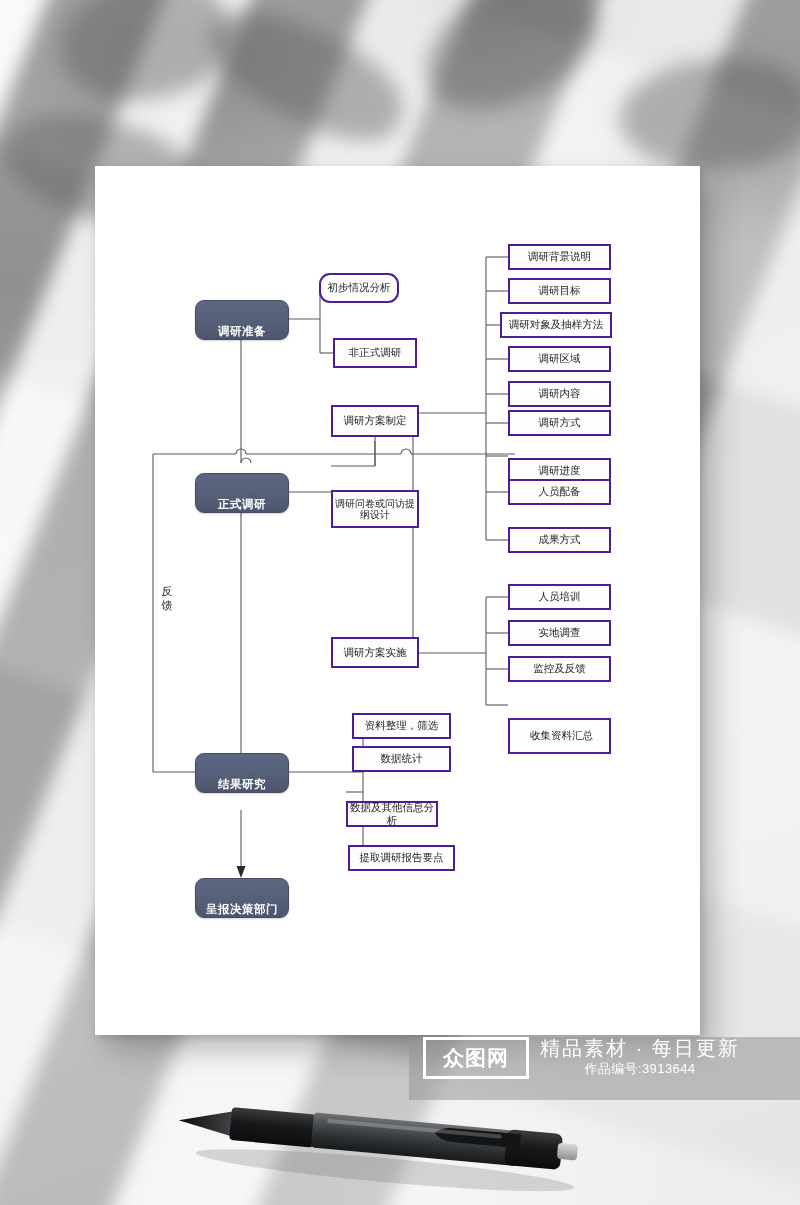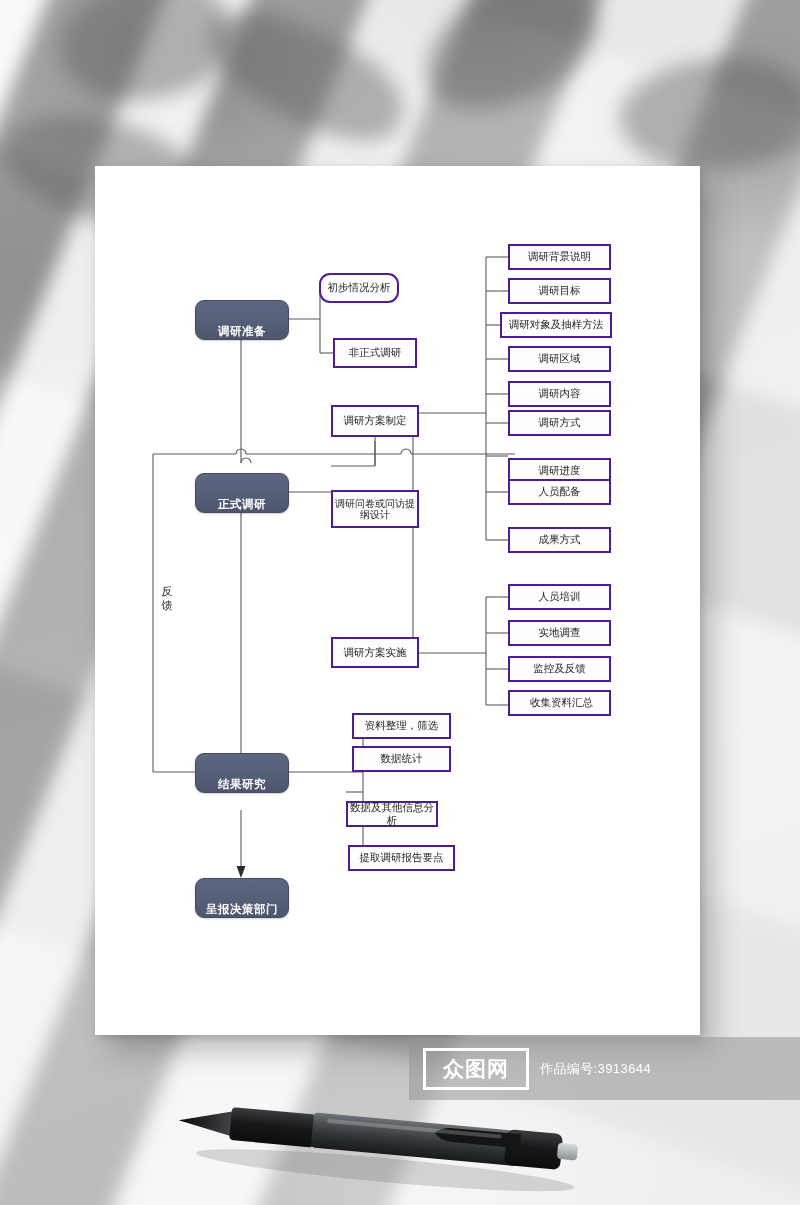--- a/index.html
+++ b/index.html
@@ -67,21 +67,21 @@
   }
 
   
   .pen{position:absolute;left:175px;top:1093px;width:420px;height:92px;
        transform:rotate(5.2deg);transform-origin:left center;}
 
   
   .wm{
     position:absolute;left:409px;top:1037px;width:391px;height:63px;
     background:rgba(150,150,150,.55);
-    display:flex;align-items:center;padding-left:14px;box-sizing:border-box;
+    display:flex;align-items:flex-start;padding-left:14px;box-sizing:border-box;
   }
   .wm-logo{
     width:106px;height:42px;border:3px solid #fff;box-sizing:border-box;
     display:flex;align-items:center;justify-content:center;flex:0 0 auto;
     color:#fff;font-size:21px;font-weight:bold;letter-spacing:1px;
     font-family:"Liberation Sans","DejaVu Sans",sans-serif;
   }
   .wm-right{margin-left:11px;color:#fff;font-family:"Liberation Sans","DejaVu Sans",sans-serif;}
   .wm-top{font-size:20px;letter-spacing:2px;line-height:1.12;}
   .wm-bot{font-size:13px;text-align:center;letter-spacing:.4px;margin-top:1px;}
@@ -234,21 +234,21 @@
 
     <div class="rbox" style="left:413px;top:418px;width:103px;height:26px;">
       <span>人员培训</span>
       </div>
     <div class="rbox" style="left:413px;top:454px;width:103px;height:26px;">
       <span>实地调查</span>
       </div>
     <div class="rbox" style="left:413px;top:490px;width:103px;height:26px;">
       <span>监控及反馈</span>
       </div>
-    <div class="rbox" style="left:413px;top:524px;width:103px;height:26px;padding-left:6px;">
+    <div class="rbox" style="left:413px;top:552px;width:103px;height:36px;padding-left:6px;">
       <span>收集资料汇总</span>
       </div>
 
     <div class="rbox" style="left:257px;top:547px;width:99px;height:26px;">
       <span>资料整理，筛选</span>
       </div>
     <div class="rbox" style="left:257px;top:580px;width:99px;height:26px;">
       <span>数据统计</span>
       </div>
     <div class="rbox" style="left:251px;top:635px;width:92px;height:26px;">
@@ -292,15 +292,16 @@
   <rect x="136" y="7" width="210" height="35" rx="4" fill="url(#penBody)"></rect>
   <rect x="330" y="6" width="56" height="36" rx="7" fill="url(#penGrip)"></rect>
   <rect x="382" y="15" width="20" height="16" rx="4" fill="url(#penEnd)"></rect>
   <path d="M258,16 q8,-6 18,-6 H 344 v14 H 276 q-12,0 -18,-8 Z" fill="#141516"></path>
   <rect x="150" y="12" width="175" height="4" rx="2" fill="rgba(255,255,255,.22)"></rect>
 </svg>
 
 <div class="wm">
   <div class="wm-logo">众图网</div>
   <div class="wm-right">
+    <div class="wm-top">精品素材 · 每日更新</div>
     <div class="wm-bot">作品编号:3913644</div>
   </div>
 </div>
 
 </body></html>

